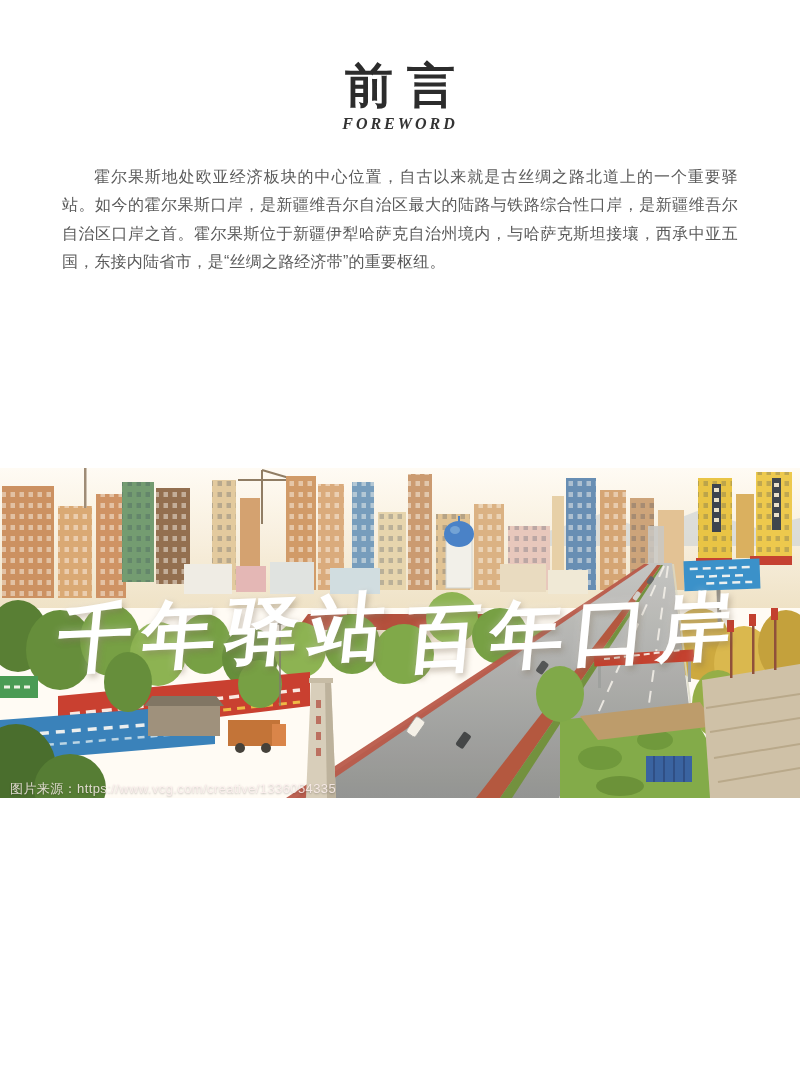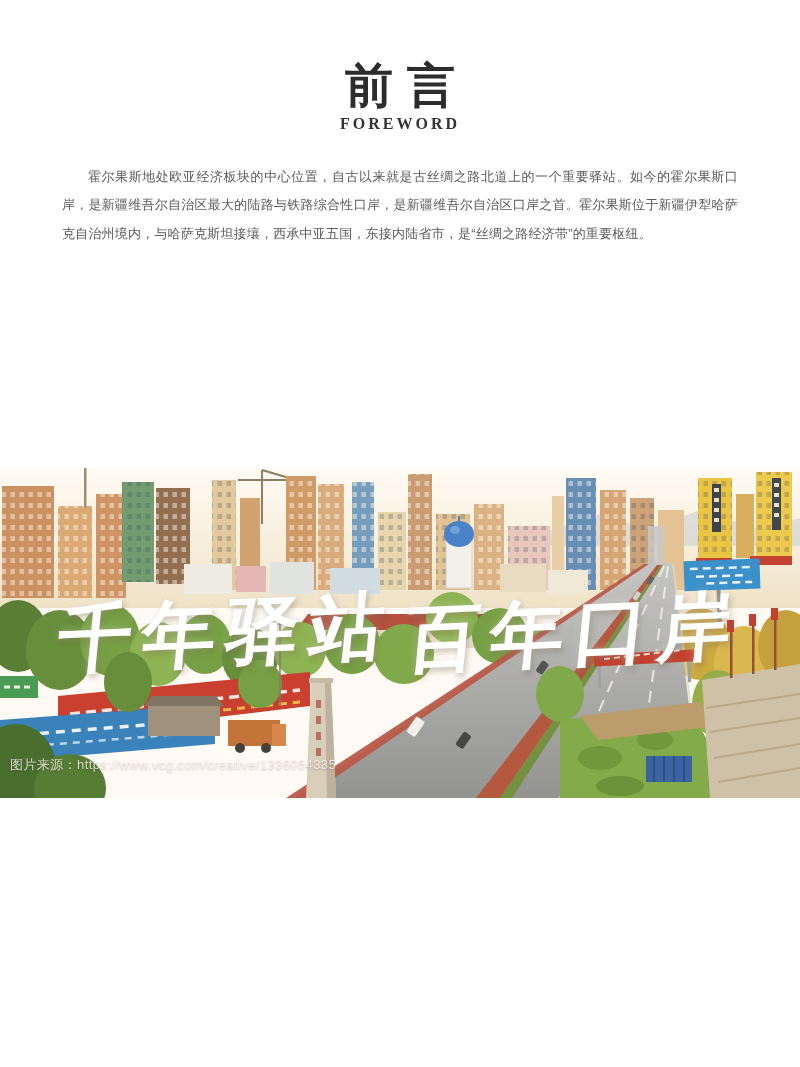--- a/index.html
+++ b/index.html
@@ -9,46 +9,46 @@
   }
   
   .hdr{margin-top:60px;text-align:center;}
   .hdr h1{
     margin:0;font-size:48px;line-height:1.1;font-weight:900;
     letter-spacing:14px;text-indent:14px;color:#2c2c2c;
     font-family:"Liberation Sans",sans-serif;
   }
   .hdr .sub{
     margin-top:2px;font-family:"Liberation Serif",serif;font-weight:bold;
-    font-size:16px;letter-spacing:3px;color:#333333;
+    font-size:16px;letter-spacing:3px;color:#333333;font-style:italic;
   }
   
   .bodytext{width:676px;margin:30px auto 0;}
   .bodytext p{
-    margin:0 0 13px 0;font-size:13px;line-height:28.5px;color:#5a5a5a;
+    margin:0 0 13px 0;font-size:16px;line-height:28.5px;color:#5a5a5a;
     text-align:justify;text-indent:2em;letter-spacing:0.2px;
   }
   
   .photo{
     position:absolute;left:0;bottom:0;width:800px;height:330px;margin:0;
   }
   .photo svg{display:block;width:800px;height:330px;}
   .slogan{
     position:absolute;left:0;top:128px;width:800px;
     display:flex;justify-content:space-between;box-sizing:border-box;
     padding:0 58px;pointer-events:none;
   }
   .slogan span{
     font-family:"Liberation Serif",serif;font-weight:bold;color:#ffffff;
     font-size:74px;line-height:1;letter-spacing:10px;white-space:nowrap;
     transform:rotate(-2.5deg) skewX(-8deg);
     text-shadow:0 0 8px rgba(255,255,255,.35), 2px 3px 6px rgba(70,45,15,.35);
   }
   .credit{
-    position:absolute;left:10px;bottom:24px;font-size:13px;
+    position:absolute;left:10px;bottom:0;font-size:13px;
     color:rgba(255,242,240,.82);letter-spacing:.4px;
     text-shadow:0 1px 2px rgba(0,0,0,.25);white-space:nowrap;text-align:right;
   }
 </style>
 </head>
 <body>
 
 <div class="page">
 
   <header class="hdr">

